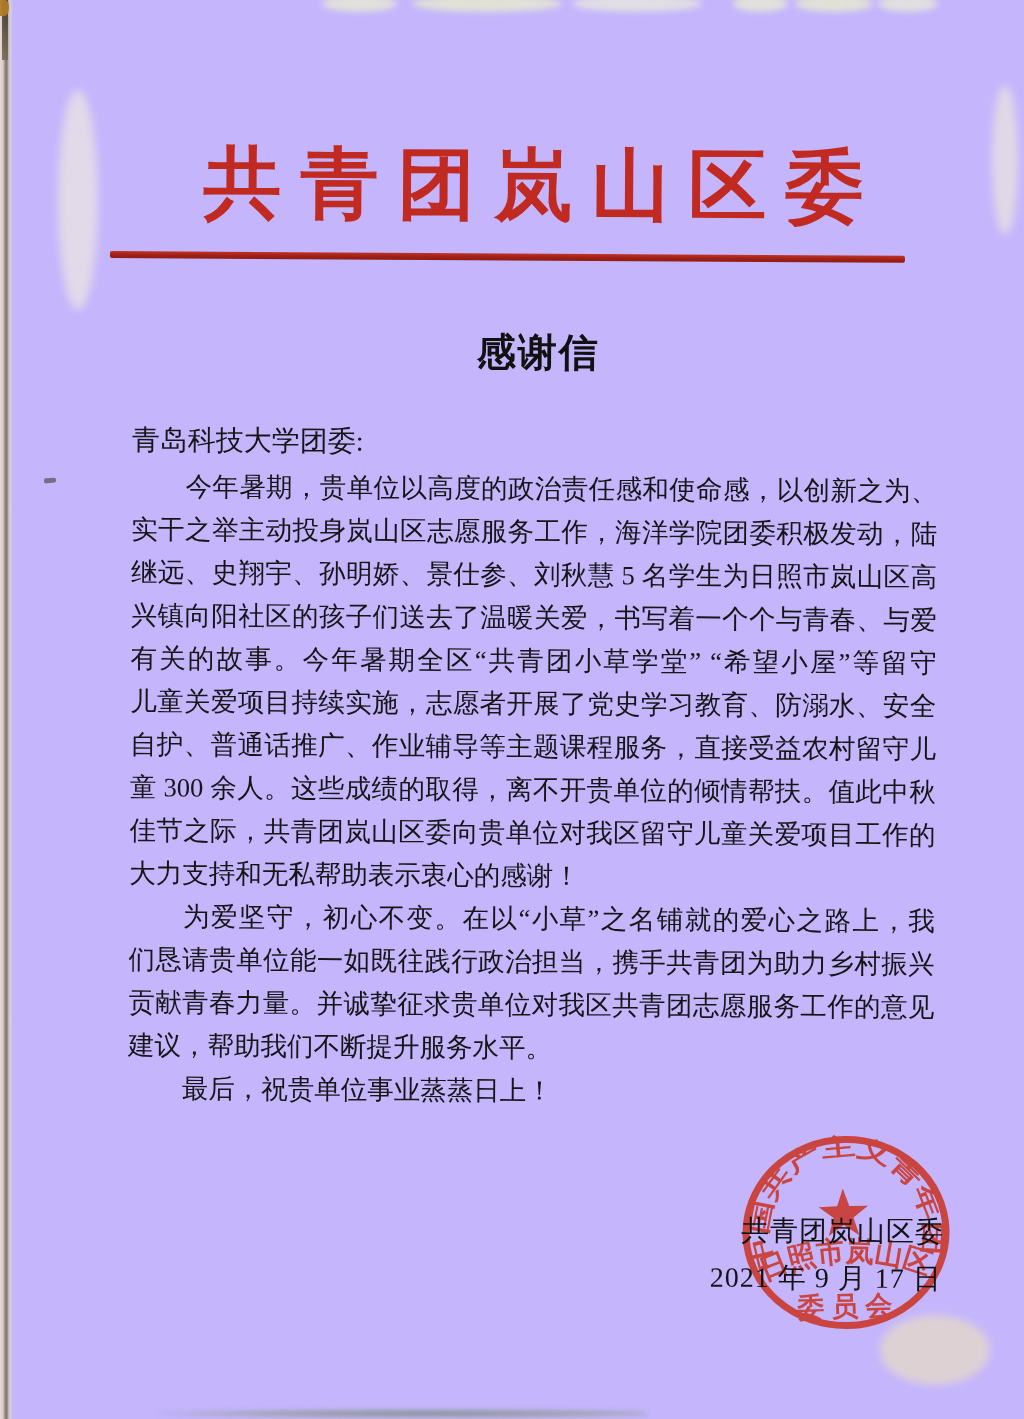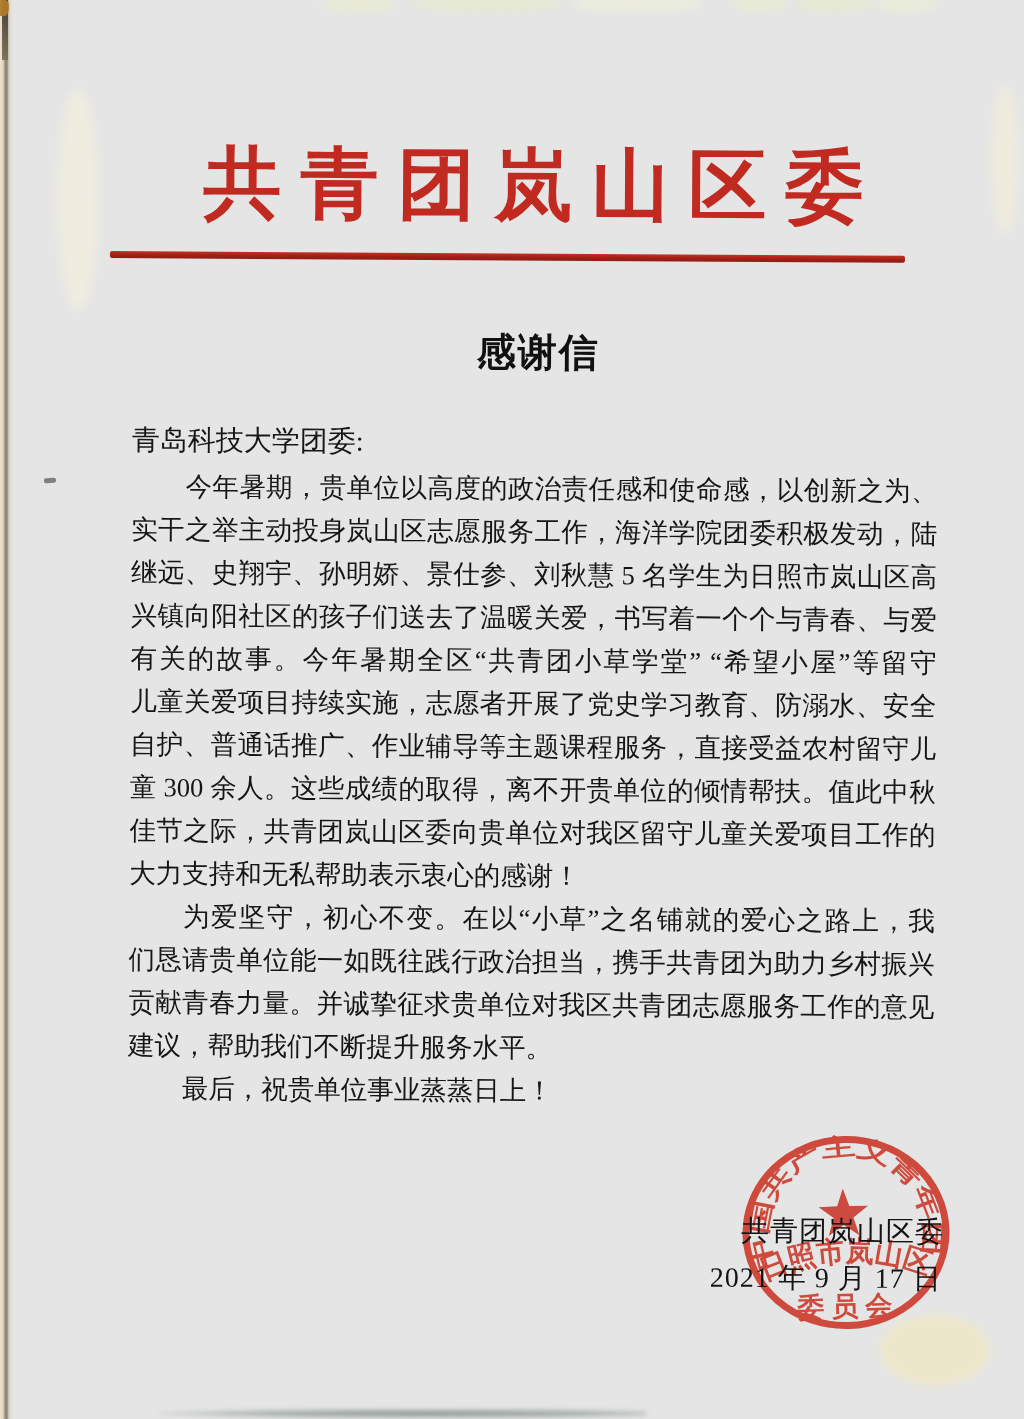--- a/index.html
+++ b/index.html
@@ -3,21 +3,21 @@
 <meta charset="utf-8">
 <style>
   html,body{margin:0;padding:0;}
   body{
     width:1024px;height:1419px;
     background:#fdfcf8;
     font-family:"Liberation Serif","DejaVu Serif",serif;
     position:relative;overflow:hidden;
     color:#1e1e1e;
   }
-  .page{position:absolute;inset:0;background:#e5e5e5;}
+  .page{position:absolute;inset:0;background:#c4b5fd;}
   
   .content{
     position:absolute;inset:0;
     transform:rotate(0.35deg);
     transform-origin:110px 250px;
   }
   .letterhead{
     position:absolute;left:203px;top:144px;
     font-size:78px;line-height:78px;font-weight:bold;
     letter-spacing:19px;white-space:nowrap;

